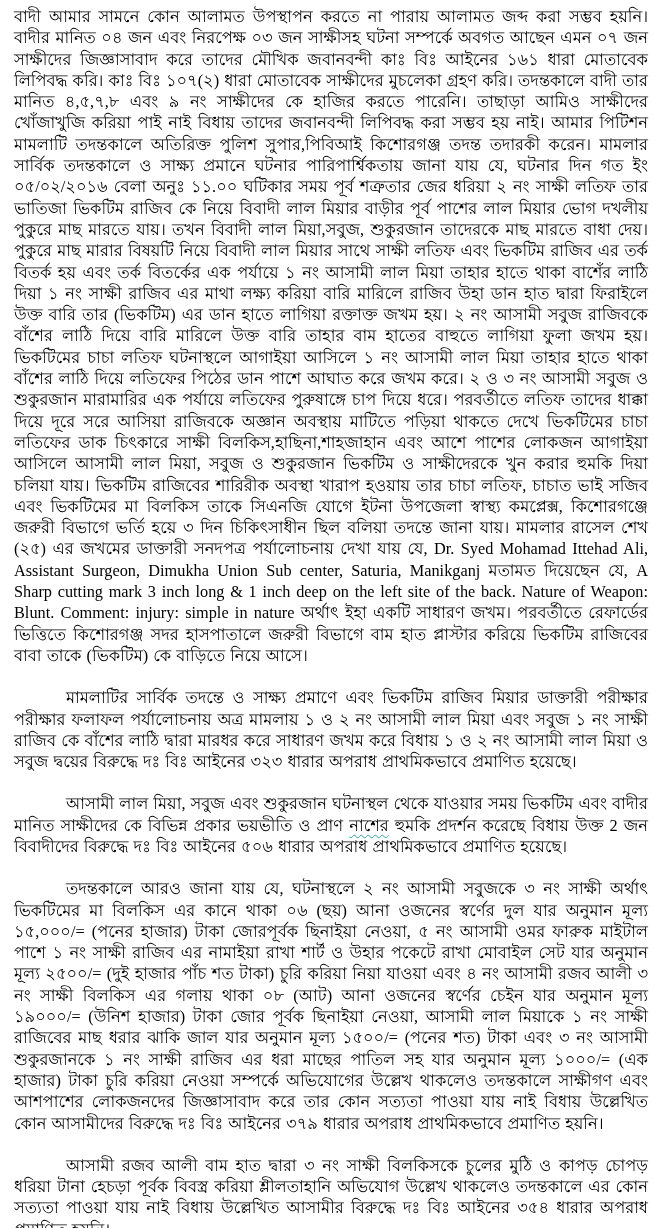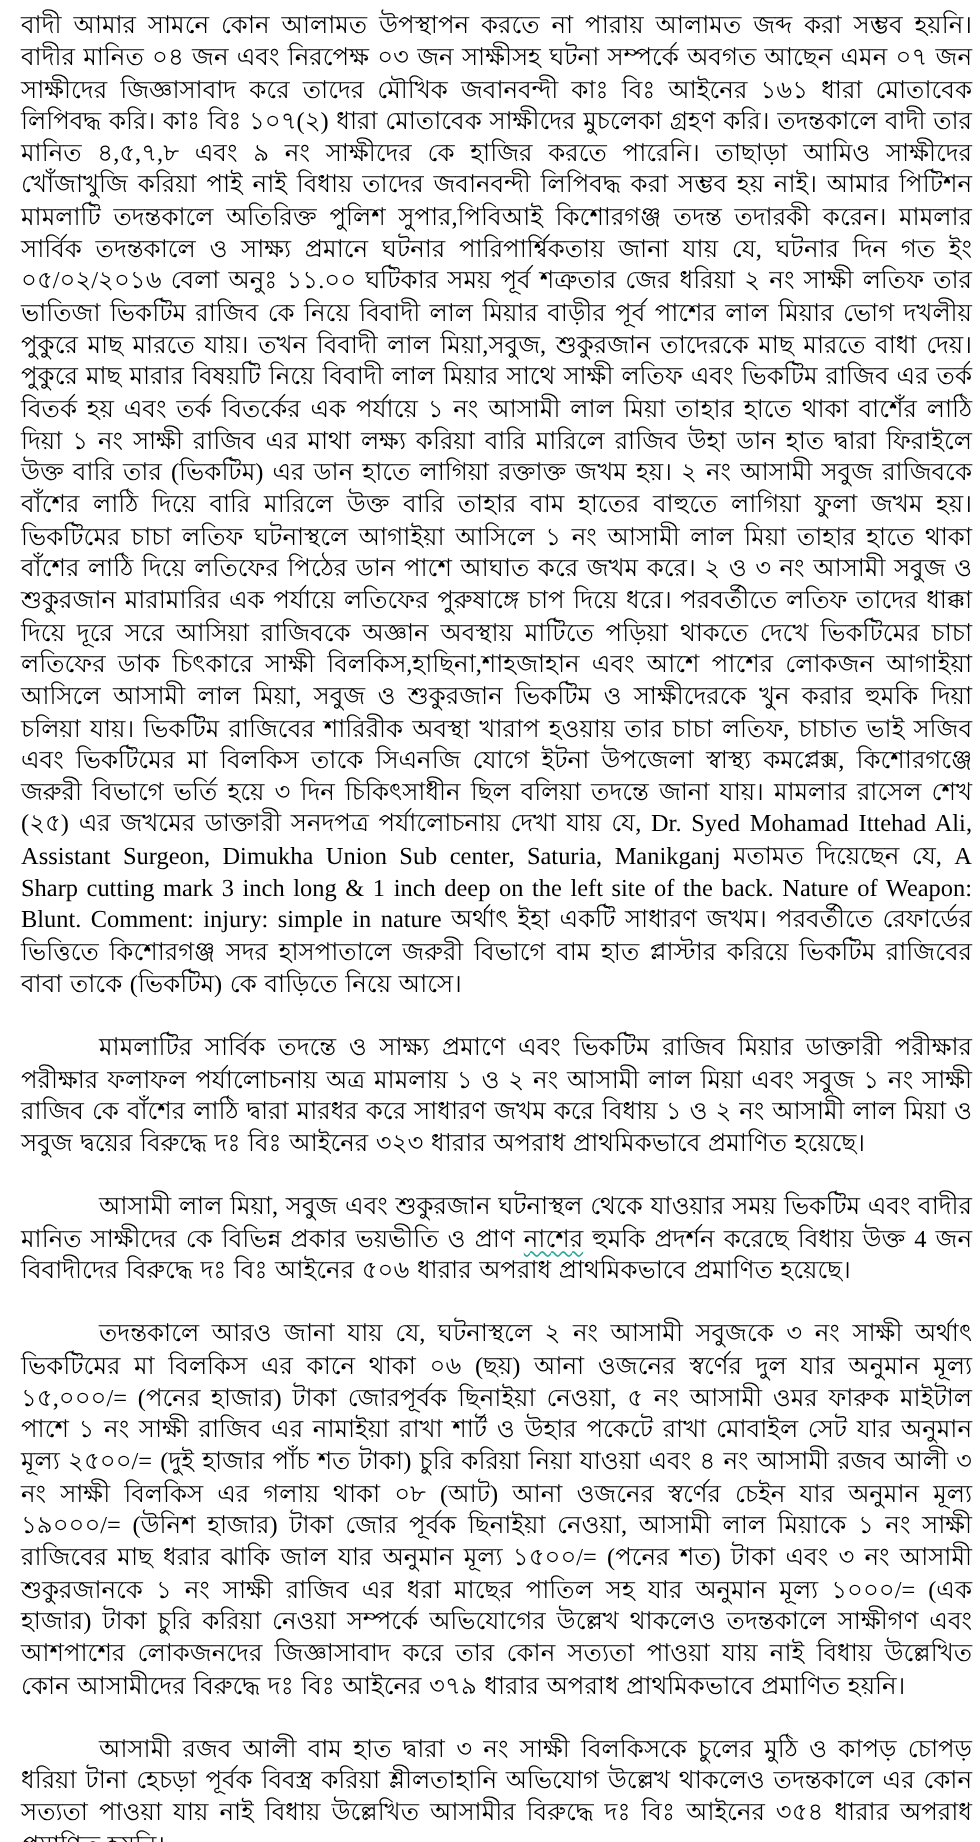--- a/index.html
+++ b/index.html
@@ -46,19 +46,19 @@
 </style>
 </head>
 <body>
 
 <div class="page">
 
   <p class="doc-paragraph">বাদী আমার সামনে কোন আলামত উপস্থাপন করতে না পারায় আলামত জব্দ করা সম্ভব হয়নি। বাদীর মানিত ০৪ জন এবং নিরপেক্ষ ০৩ জন সাক্ষীসহ ঘটনা সম্পর্কে অবগত আছেন এমন ০৭ জন সাক্ষীদের জিজ্ঞাসাবাদ করে তাদের মৌখিক জবানবন্দী কাঃ বিঃ আইনের ১৬১ ধারা মোতাবেক লিপিবদ্ধ করি। কাঃ বিঃ ১০৭(২) ধারা মোতাবেক সাক্ষীদের মুচলেকা গ্রহণ করি। তদন্তকালে বাদী তার মানিত ৪,৫,৭,৮ এবং ৯ নং সাক্ষীদের কে হাজির করতে পারেনি। তাছাড়া আমিও সাক্ষীদের খোঁজাখুজি করিয়া পাই নাই বিধায় তাদের জবানবন্দী লিপিবদ্ধ করা সম্ভব হয় নাই। আমার পিটিশন মামলাটি তদন্তকালে অতিরিক্ত পুলিশ সুপার,পিবিআই কিশোরগঞ্জ তদন্ত তদারকী করেন। মামলার সার্বিক তদন্তকালে ও সাক্ষ্য প্রমানে ঘটনার পারিপার্শ্বিকতায় জানা যায় যে, ঘটনার দিন গত ইং ০৫/০২/২০১৬ বেলা অনুঃ ১১.০০ ঘটিকার সময় পূর্ব শত্রুতার জের ধরিয়া ২ নং সাক্ষী লতিফ তার ভাতিজা ভিকটিম রাজিব কে নিয়ে বিবাদী লাল মিয়ার বাড়ীর পূর্ব পাশের লাল মিয়ার ভোগ দখলীয় পুকুরে মাছ মারতে যায়। তখন বিবাদী লাল মিয়া,সবুজ, শুকুরজান তাদেরকে মাছ মারতে বাধা দেয়। পুকুরে মাছ মারার বিষয়টি নিয়ে বিবাদী লাল মিয়ার সাথে সাক্ষী লতিফ এবং ভিকটিম রাজিব এর তর্ক বিতর্ক হয় এবং তর্ক বিতর্কের এক পর্যায়ে ১ নং আসামী লাল মিয়া তাহার হাতে থাকা বাশেঁর লাঠি দিয়া ১ নং সাক্ষী রাজিব এর মাথা লক্ষ্য করিয়া বারি মারিলে রাজিব উহা ডান হাত দ্বারা ফিরাইলে উক্ত বারি তার (ভিকটিম) এর ডান হাতে লাগিয়া রক্তাক্ত জখম হয়। ২ নং আসামী সবুজ রাজিবকে বাঁশের লাঠি দিয়ে বারি মারিলে উক্ত বারি তাহার বাম হাতের বাহুতে লাগিয়া ফুলা জখম হয়। ভিকটিমের চাচা লতিফ ঘটনাস্থলে আগাইয়া আসিলে ১ নং আসামী লাল মিয়া তাহার হাতে থাকা বাঁশের লাঠি দিয়ে লতিফের পিঠের ডান পাশে আঘাত করে জখম করে। ২ ও ৩ নং আসামী সবুজ ও শুকুরজান মারামারির এক পর্যায়ে লতিফের পুরুষাঙ্গে চাপ দিয়ে ধরে। পরবর্তীতে লতিফ তাদের ধাক্কা দিয়ে দূরে সরে আসিয়া রাজিবকে অজ্ঞান অবস্থায় মাটিতে পড়িয়া থাকতে দেখে ভিকটিমের চাচা লতিফের ডাক চিৎকারে সাক্ষী বিলকিস,হাছিনা,শাহজাহান এবং আশে পাশের লোকজন আগাইয়া আসিলে আসামী লাল মিয়া, সবুজ ও শুকুরজান ভিকটিম ও সাক্ষীদেরকে খুন করার হুমকি দিয়া চলিয়া যায়। ভিকটিম রাজিবের শারিরীক অবস্থা খারাপ হওয়ায় তার চাচা লতিফ, চাচাত ভাই সজিব এবং ভিকটিমের মা বিলকিস তাকে সিএনজি যোগে ইটনা উপজেলা স্বাস্থ্য কমপ্লেক্স, কিশোরগঞ্জে জরুরী বিভাগে ভর্তি হয়ে ৩ দিন চিকিৎসাধীন ছিল বলিয়া তদন্তে জানা যায়। মামলার রাসেল শেখ (২৫) এর জখমের ডাক্তারী সনদপত্র পর্যালোচনায় দেখা যায় যে, Dr. Syed Mohamad Ittehad Ali, Assistant Surgeon, Dimukha Union Sub center, Saturia, Manikganj মতামত দিয়েছেন যে, A Sharp cutting mark 3 inch long &amp; 1 inch deep on the left site of the back. Nature of Weapon: Blunt. Comment: injury: simple in nature অর্থাৎ ইহা একটি সাধারণ জখম। পরবর্তীতে রেফার্ডের ভিত্তিতে কিশোরগঞ্জ সদর হাসপাতালে জরুরী বিভাগে বাম হাত প্লাস্টার করিয়ে ভিকটিম রাজিবের বাবা তাকে (ভিকটিম) কে বাড়িতে নিয়ে আসে।</p>
 
   <p class="doc-paragraph indented">মামলাটির সার্বিক তদন্তে ও সাক্ষ্য প্রমাণে এবং ভিকটিম রাজিব মিয়ার ডাক্তারী পরীক্ষার পরীক্ষার ফলাফল পর্যালোচনায় অত্র মামলায় ১ ও ২ নং আসামী লাল মিয়া এবং সবুজ ১ নং সাক্ষী রাজিব কে বাঁশের লাঠি দ্বারা মারধর করে সাধারণ জখম করে বিধায় ১ ও ২ নং আসামী লাল মিয়া ও সবুজ দ্বয়ের বিরুদ্ধে দঃ বিঃ আইনের ৩২৩ ধারার অপরাধ প্রাথমিকভাবে প্রমাণিত হয়েছে।</p>
 
-  <p class="doc-paragraph indented"><span>আসামী লাল মিয়া, সবুজ এবং শুকুরজান ঘটনাস্থল থেকে যাওয়ার সময় ভিকটিম এবং বাদীর মানিত সাক্ষীদের কে বিভিন্ন প্রকার ভয়ভীতি ও প্রাণ </span><span class="misspelled">নাশের</span><span> হুমকি প্রদর্শন করেছে বিধায় উক্ত 4 জন বিবাদীদের বিরুদ্ধে দঃ বিঃ আইনের ৫০৬ ধারার অপরাধ প্রাথমিকভাবে প্রমাণিত হয়েছে।</span></p>
+  <p class="doc-paragraph indented"><span>আসামী লাল মিয়া, সবুজ এবং শুকুরজান ঘটনাস্থল থেকে যাওয়ার সময় ভিকটিম এবং বাদীর মানিত সাক্ষীদের কে বিভিন্ন প্রকার ভয়ভীতি ও প্রাণ </span><span class="misspelled">নাশের</span><span> হুমকি প্রদর্শন করেছে বিধায় উক্ত 2 জন বিবাদীদের বিরুদ্ধে দঃ বিঃ আইনের ৫০৬ ধারার অপরাধ প্রাথমিকভাবে প্রমাণিত হয়েছে।</span></p>
 
   <p class="doc-paragraph indented">তদন্তকালে আরও জানা যায় যে, ঘটনাস্থলে  ২ নং আসামী সবুজকে ৩ নং সাক্ষী অর্থাৎ ভিকটিমের মা বিলকিস এর কানে থাকা ০৬ (ছয়) আনা ওজনের স্বর্ণের দুল যার অনুমান মূল্য ১৫,০০০/= (পনের হাজার) টাকা জোরপূর্বক ছিনাইয়া নেওয়া, ৫ নং আসামী ওমর ফারুক মাইটাল পাশে ১ নং সাক্ষী রাজিব এর নামাইয়া রাখা শার্ট ও উহার পকেটে রাখা মোবাইল সেট যার অনুমান মূল্য ২৫০০/= (দুই হাজার পাঁচ শত টাকা) চুরি করিয়া নিয়া যাওয়া এবং ৪ নং আসামী রজব আলী ৩ নং সাক্ষী বিলকিস এর গলায় থাকা ০৮ (আট) আনা ওজনের স্বর্ণের চেইন যার অনুমান মূল্য ১৯০০০/= (উনিশ হাজার) টাকা জোর পূর্বক ছিনাইয়া নেওয়া, আসামী লাল মিয়াকে ১ নং সাক্ষী রাজিবের মাছ ধরার ঝাকি জাল যার অনুমান মূল্য ১৫০০/= (পনের শত) টাকা এবং ৩ নং আসামী শুকুরজানকে ১ নং সাক্ষী রাজিব এর ধরা মাছের পাতিল সহ যার অনুমান মূল্য ১০০০/= (এক হাজার) টাকা চুরি করিয়া নেওয়া সম্পর্কে অভিযোগের উল্লেখ থাকলেও তদন্তকালে সাক্ষীগণ এবং আশপাশের লোকজনদের জিজ্ঞাসাবাদ করে তার কোন সত্যতা পাওয়া যায় নাই বিধায় উল্লেখিত কোন আসামীদের বিরুদ্ধে দঃ বিঃ আইনের ৩৭৯ ধারার অপরাধ প্রাথমিকভাবে প্রমাণিত হয়নি।</p>
 
   <p class="doc-paragraph indented">আসামী রজব আলী বাম হাত দ্বারা ৩ নং সাক্ষী বিলকিসকে চুলের মুঠি ও কাপড় চোপড় ধরিয়া টানা হেচড়া পূর্বক বিবস্ত্র করিয়া শ্লীলতাহানি অভিযোগ উল্লেখ থাকলেও তদন্তকালে এর কোন সত্যতা পাওয়া যায় নাই বিধায় উল্লেখিত আসামীর বিরুদ্ধে দঃ বিঃ আইনের ৩৫৪ ধারার অপরাধ প্রমাণিত হয়নি।</p>
 
 </div>
 
 </body></html>

